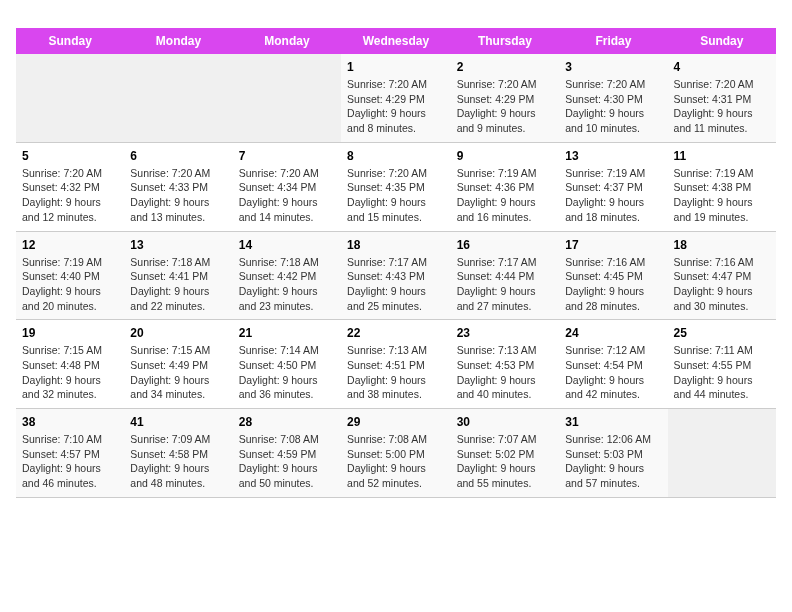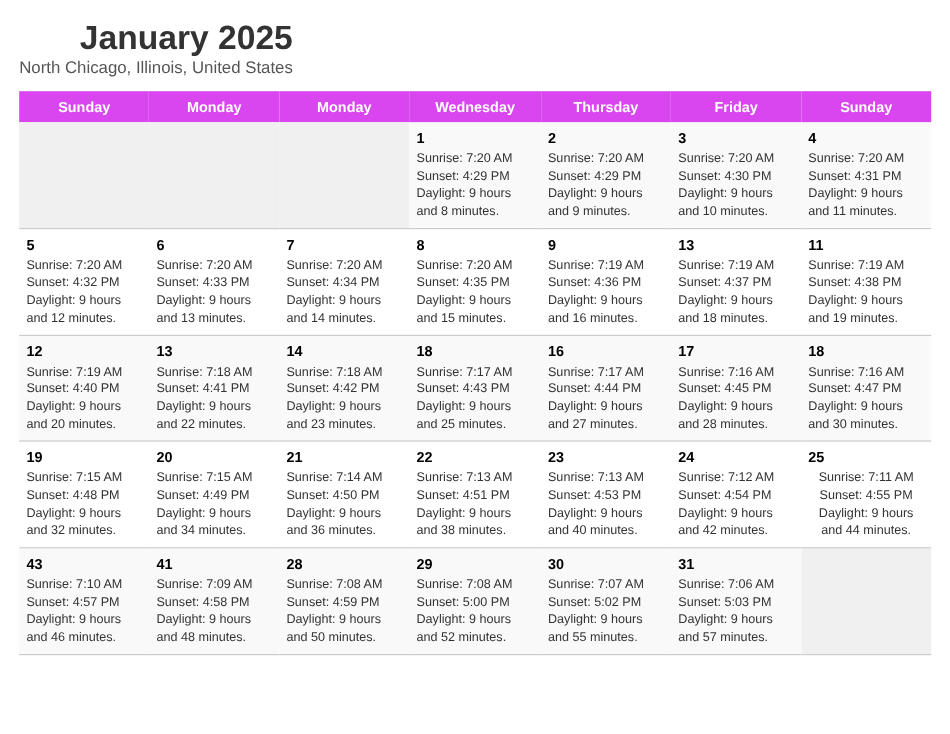--- a/index.html
+++ b/index.html
@@ -78,24 +78,20 @@
       line-height: 1.4;
     }
     .empty-cell {
       background: #f0f0f0;
     }
   </style>
 </head>
 <body>
 
 <div class="header">
-  <div class="title-block">
-    <h1>January 2025</h1>
-    <h2>North Chicago, Illinois, United States</h2>
-  </div>
 </div>
 
 <table>
   <thead>
     <tr>
     <th>Sunday</th>
         <th>Monday</th>
         <th>Monday</th>
         <th>Wednesday</th>
         <th>Thursday</th>
@@ -277,29 +273,29 @@
         </td>
         <td>
           <span class="day-num">24</span>
           <div class="day-info" style="white-space: pre-line;">Sunrise: 7:12 AM
 Sunset: 4:54 PM
 Daylight: 9 hours
 and 42 minutes.</div>
         </td>
         <td>
           <span class="day-num">25</span>
-          <div class="day-info" style="white-space: pre-line; text-align: center;">Sunrise: 7:11 AM
+          <div class="day-info" style="white-space: pre-line;">Sunrise: 7:11 AM
 Sunset: 4:55 PM
 Daylight: 9 hours
 and 44 minutes.</div>
         </td>
       </tr>
       <tr>
         <td>
-          <span class="day-num">43</span>
+          <span class="day-num">38</span>
           <div class="day-info" style="white-space: pre-line;">Sunrise: 7:10 AM
 Sunset: 4:57 PM
 Daylight: 9 hours
 and 46 minutes.</div>
         </td>
         <td>
           <span class="day-num">41</span>
           <div class="day-info" style="white-space: pre-line;">Sunrise: 7:09 AM
 Sunset: 4:58 PM
 Daylight: 9 hours
@@ -321,21 +317,21 @@
         </td>
         <td>
           <span class="day-num">30</span>
           <div class="day-info" style="white-space: pre-line;">Sunrise: 7:07 AM
 Sunset: 5:02 PM
 Daylight: 9 hours
 and 55 minutes.</div>
         </td>
         <td>
           <span class="day-num">31</span>
-          <div class="day-info" style="white-space: pre-line;">Sunrise: 7:06 AM
+          <div class="day-info" style="white-space: pre-line;">Sunrise: 12:06 AM
 Sunset: 5:03 PM
 Daylight: 9 hours
 and 57 minutes.</div>
         </td>
         <td class="empty-cell"></td>
       </tr>
     </tbody>
 </table>
 
 </body></html>

